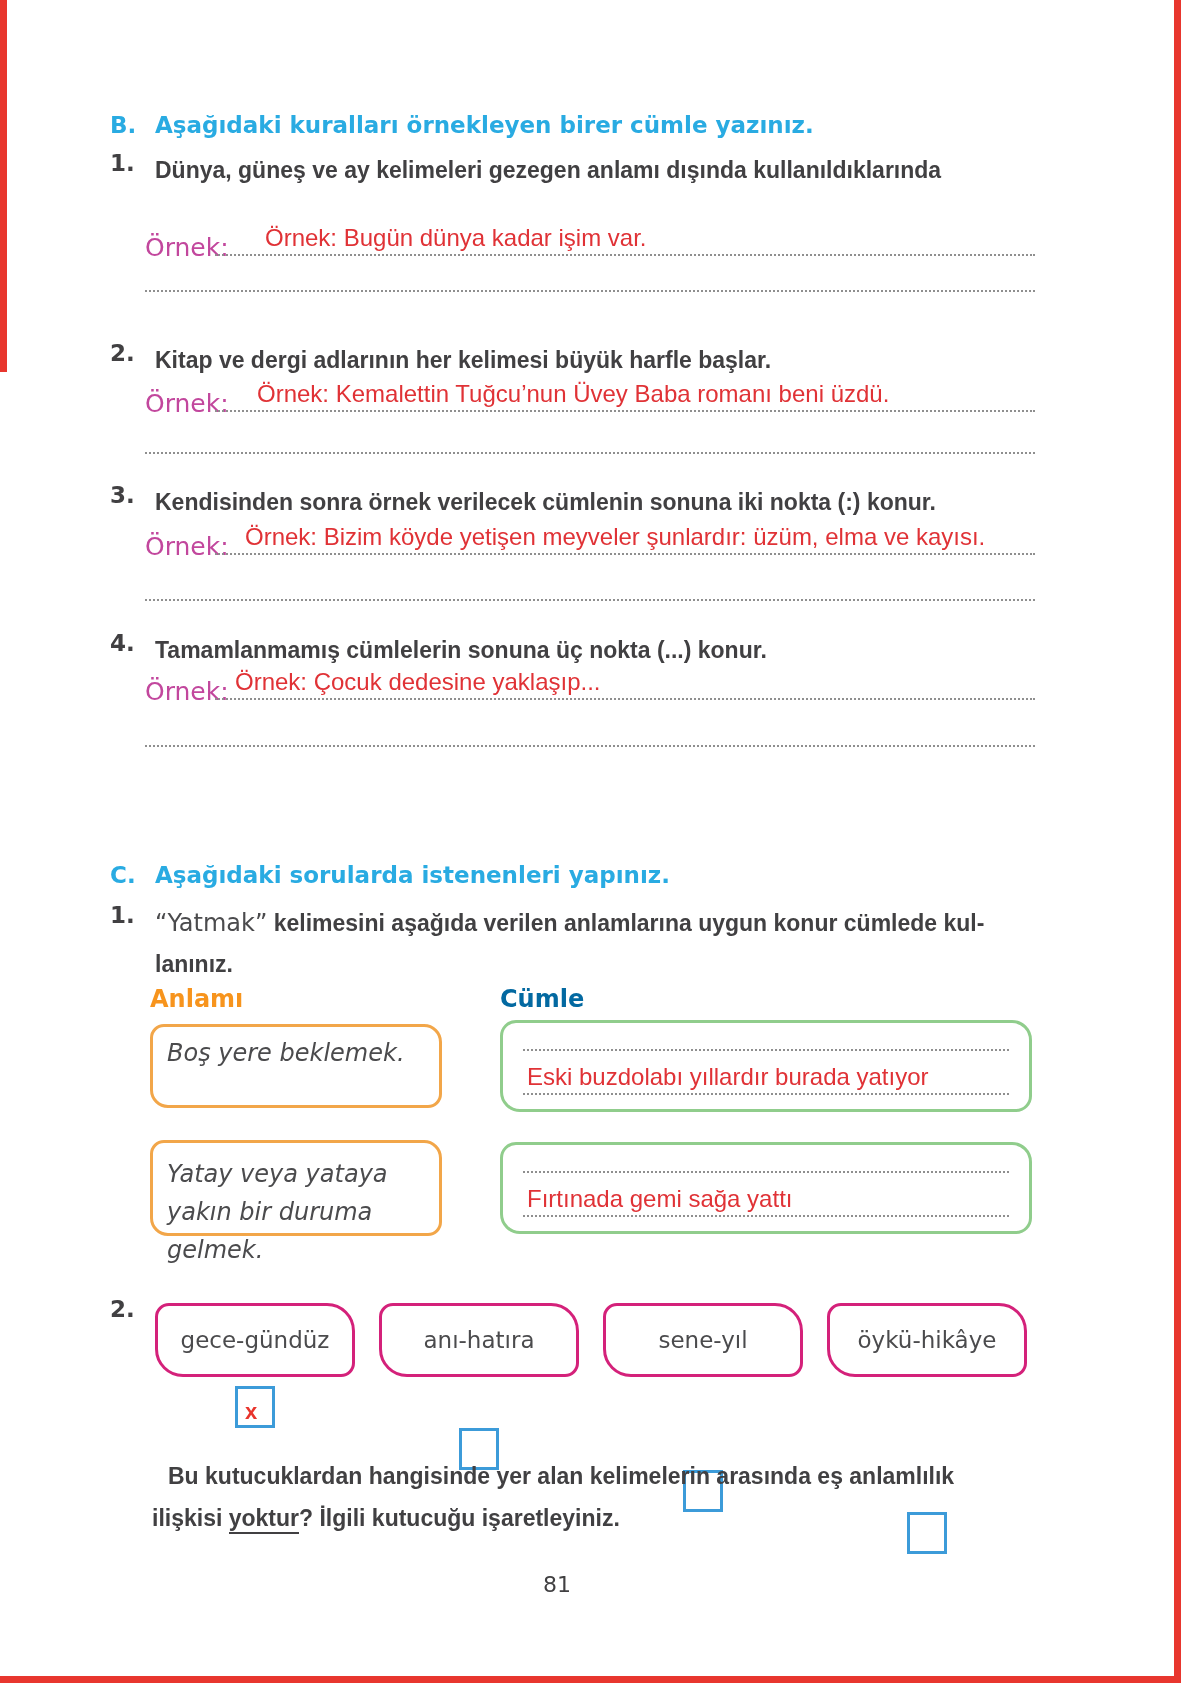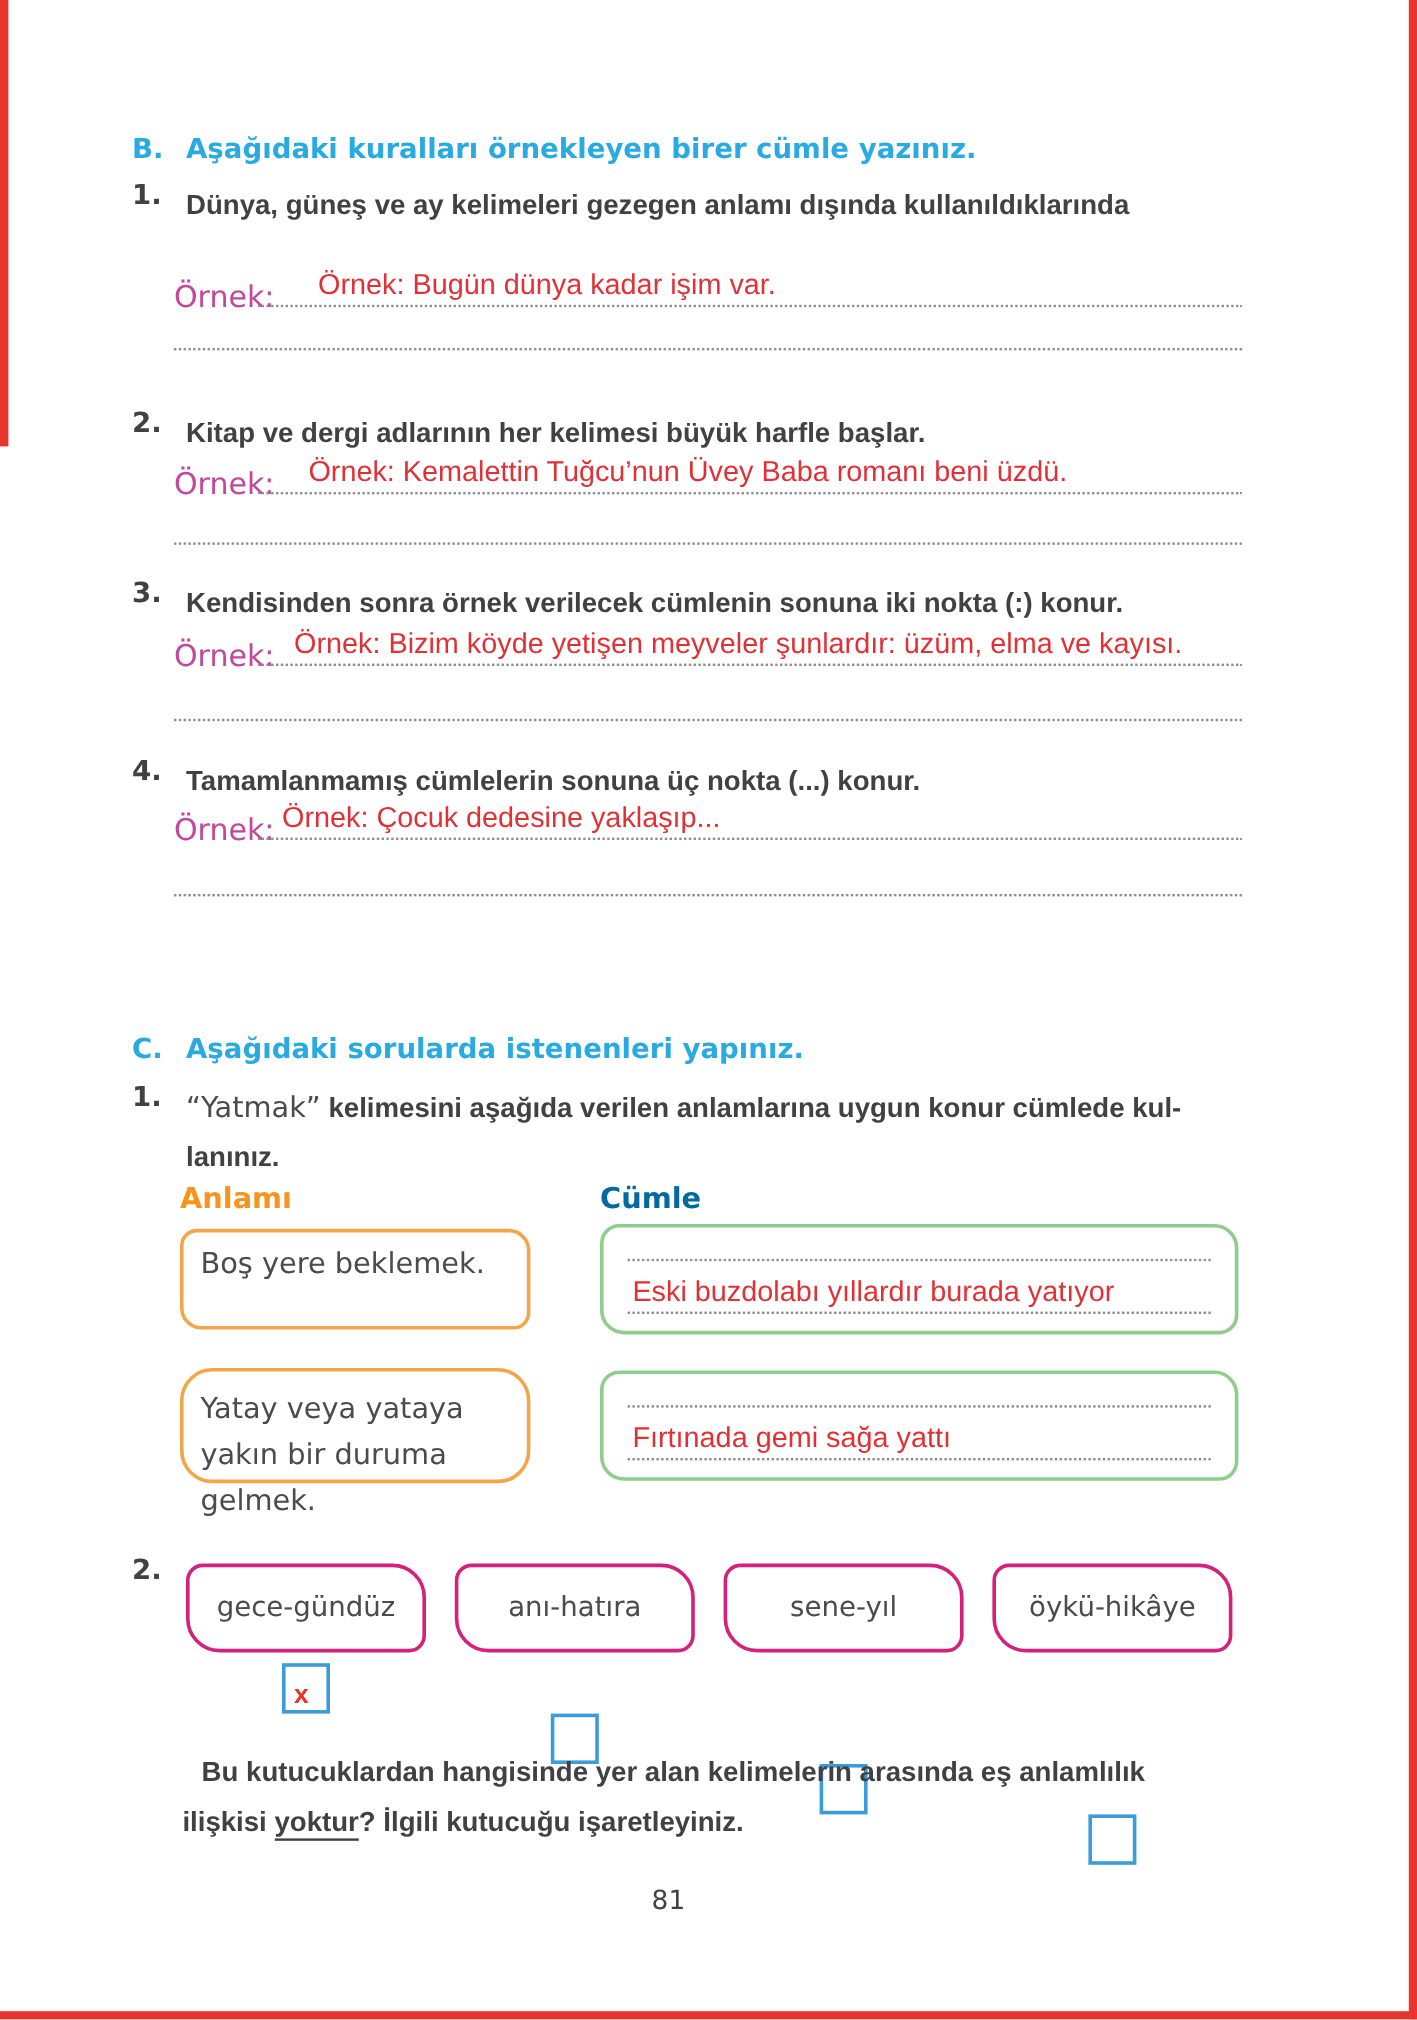--- a/index.html
+++ b/index.html
@@ -18,21 +18,21 @@
   
   .item-text{left:155px;width:880px;}
   .item-num{left:110px;width:40px;}
   .dotline{border-bottom:2px dotted #8f8f8f;height:0;}
   .ornek-row{left:145px;width:890px;height:60px;}
   .ornek-row .ornek-label{position:absolute;left:0;bottom:-6px;}
   .ornek-row .line{position:absolute;left:70px;right:0;bottom:0;border-bottom:2px dotted #8f8f8f;}
   .ornek-row .hand{position:absolute;bottom:4px;}
   
   .col-label{font-family:"DejaVu Sans",sans-serif;font-weight:bold;font-size:24px;}
-  .meaning-box{left:150px;width:292px;border:3px solid #f2a649;border-radius:14px 18px 14px 18px;background:#fff;box-sizing:border-box;padding:12px 12px 0 14px;}
+  .meaning-box{left:150px;width:292px;border:3px solid #f2a649;border-radius:14px 18px 14px 18px;background:#fff;box-sizing:border-box;padding:12px 12px 0 14px;font-style:italic;}
   .sentence-box{left:500px;width:532px;border:3px solid #90cd8c;border-radius:16px 20px 16px 20px;background:#fff;box-sizing:border-box;padding:0 20px;}
   .sentence-box .dl1{margin-top:26px;border-bottom:2px dotted #8f8f8f;}
   .sentence-box .answer-row{position:relative;border-bottom:2px dotted #8f8f8f;height:42px;}
   .sentence-box .answer-row .hand{position:absolute;left:4px;bottom:2px;}
   
   .word-box{width:200px;height:74px;border:3px solid #d4217a;border-radius:14px 28px 14px 28px;box-sizing:border-box;
             display:flex;align-items:center;justify-content:center;background:#fff;}
   .checkbox{width:40px;height:42px;border:3px solid #3c9bd9;box-sizing:border-box;background:#fff;position:relative;}
   .checkbox .mark{position:absolute;left:7px;bottom:0px;color:#e8342c;font-size:22px;font-weight:bold;font-family:"Liberation Sans",sans-serif;}
   .underline{border-bottom:2px solid #414042;padding-bottom:1px;}
@@ -108,21 +108,21 @@
 <div class="abs meaning-box" style="top:1024px;height:84px;">
   <span class="soft" style="font-size:24px;">Boş yere beklemek.</span>
 </div>
 <div class="abs sentence-box" style="top:1020px;height:92px;">
   <div class="dl1"></div>
   <div class="answer-row">
     <span class="hand">Eski buzdolabı yıllardır burada yatıyor</span>
   </div>
 </div>
 
-<div class="abs meaning-box" style="top:1140px;height:96px;border-radius:27px;">
+<div class="abs meaning-box" style="top:1140px;height:96px;">
   <span class="soft" style="font-size:24px;line-height:38px;">Yatay veya yataya yakın bir duruma gelmek.</span>
 </div>
 <div class="abs sentence-box" style="top:1142px;height:92px;text-align:right;">
   <div class="dl1"></div>
   <div class="answer-row">
     <span class="hand">Fırtınada gemi sağa yattı</span>
   </div>
 </div>
 
 <span class="abs num item-num" style="top:1296px;">2.</span>

